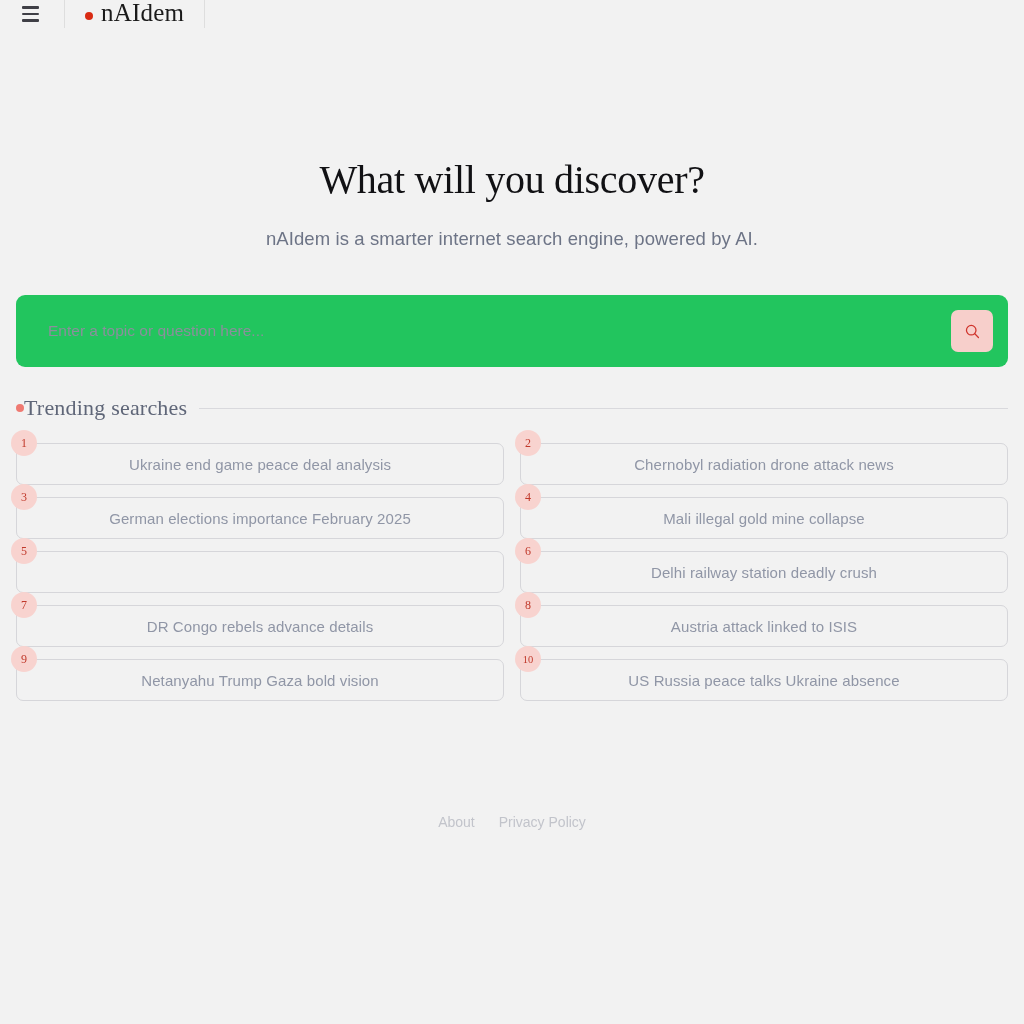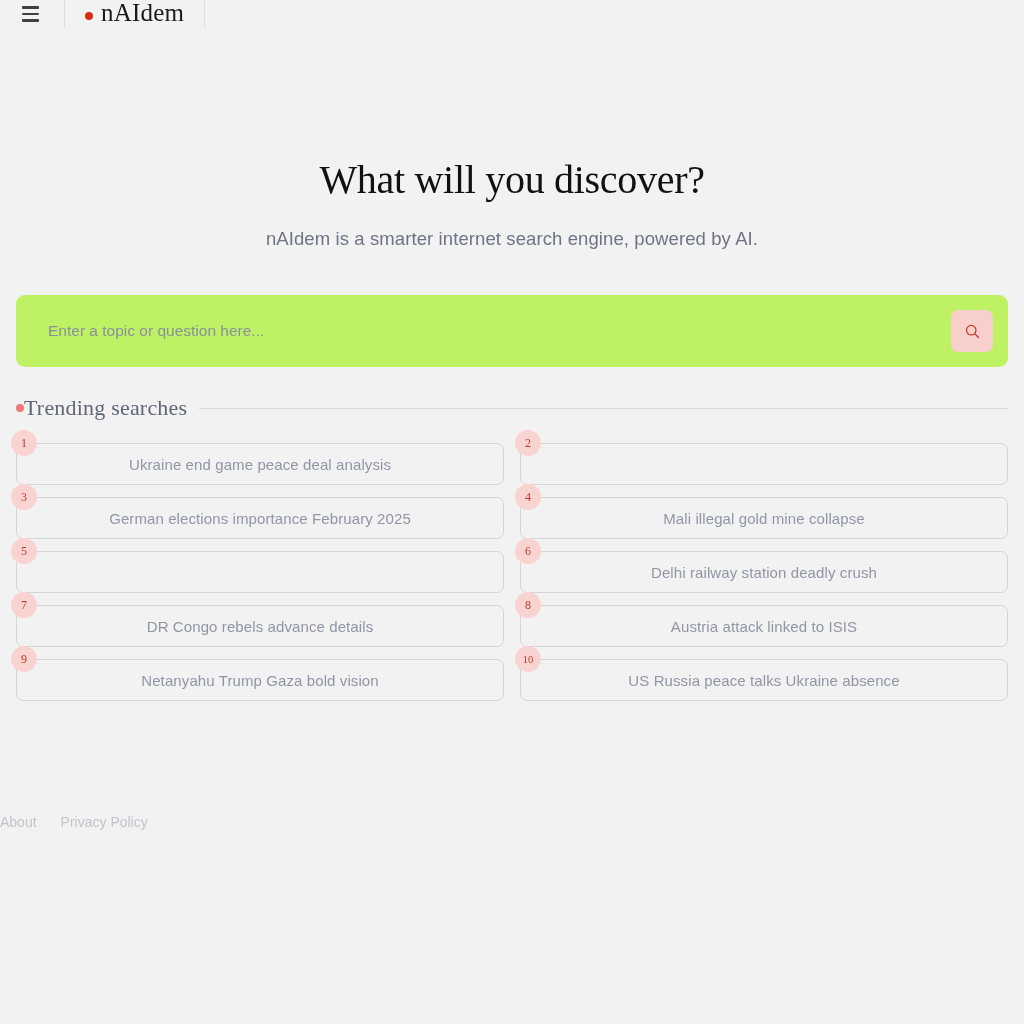--- a/index.html
+++ b/index.html
@@ -85,21 +85,21 @@
     font-size: 18.5px;
     color: #6d7486;
     letter-spacing: .1px;
   }
 
   
   .search-wrap {
     margin: 45px auto 0;
     width: 992px;
     height: 72px;
-    background: #bef264;
+    background: #22c55e;
     border-radius: 9px;
     display: flex;
     align-items: center;
     padding: 0 15px 0 32px;
   }
   .search-input {
     flex: 1 1 auto;
     border: none;
     outline: none;
     background: transparent;
@@ -192,20 +192,21 @@
     font-family: "Liberation Serif", serif;
     font-size: 12px;
     color: #c0392b;
   }
   .badge.two-digit { font-size: 10.5px; }
 
   
   .footer {
     margin-top: 113px;
     display: flex;
+    justify-content: center;
     gap: 24px;
   }
   .footer a {
     font-size: 14px;
     color: #c2c4cb;
     text-decoration: none;
     cursor: pointer;
   }
 </style>
 </head>
@@ -247,20 +248,21 @@
     <span class="trend-rule"></span>
   </div>
 
   <div class="grid">
     <div class="card">
       <span class="badge">1</span>
       <span class="card-label">Ukraine end game peace deal analysis</span>
     </div>
     <div class="card">
       <span class="badge">2</span>
+      <span class="card-label">Chernobyl radiation drone attack news</span>
     </div>
     <div class="card">
       <span class="badge">3</span>
       <span class="card-label">German elections importance February 2025</span>
     </div>
     <div class="card">
       <span class="badge">4</span>
       <span class="card-label">Mali illegal gold mine collapse</span>
     </div>
     <div class="card">

